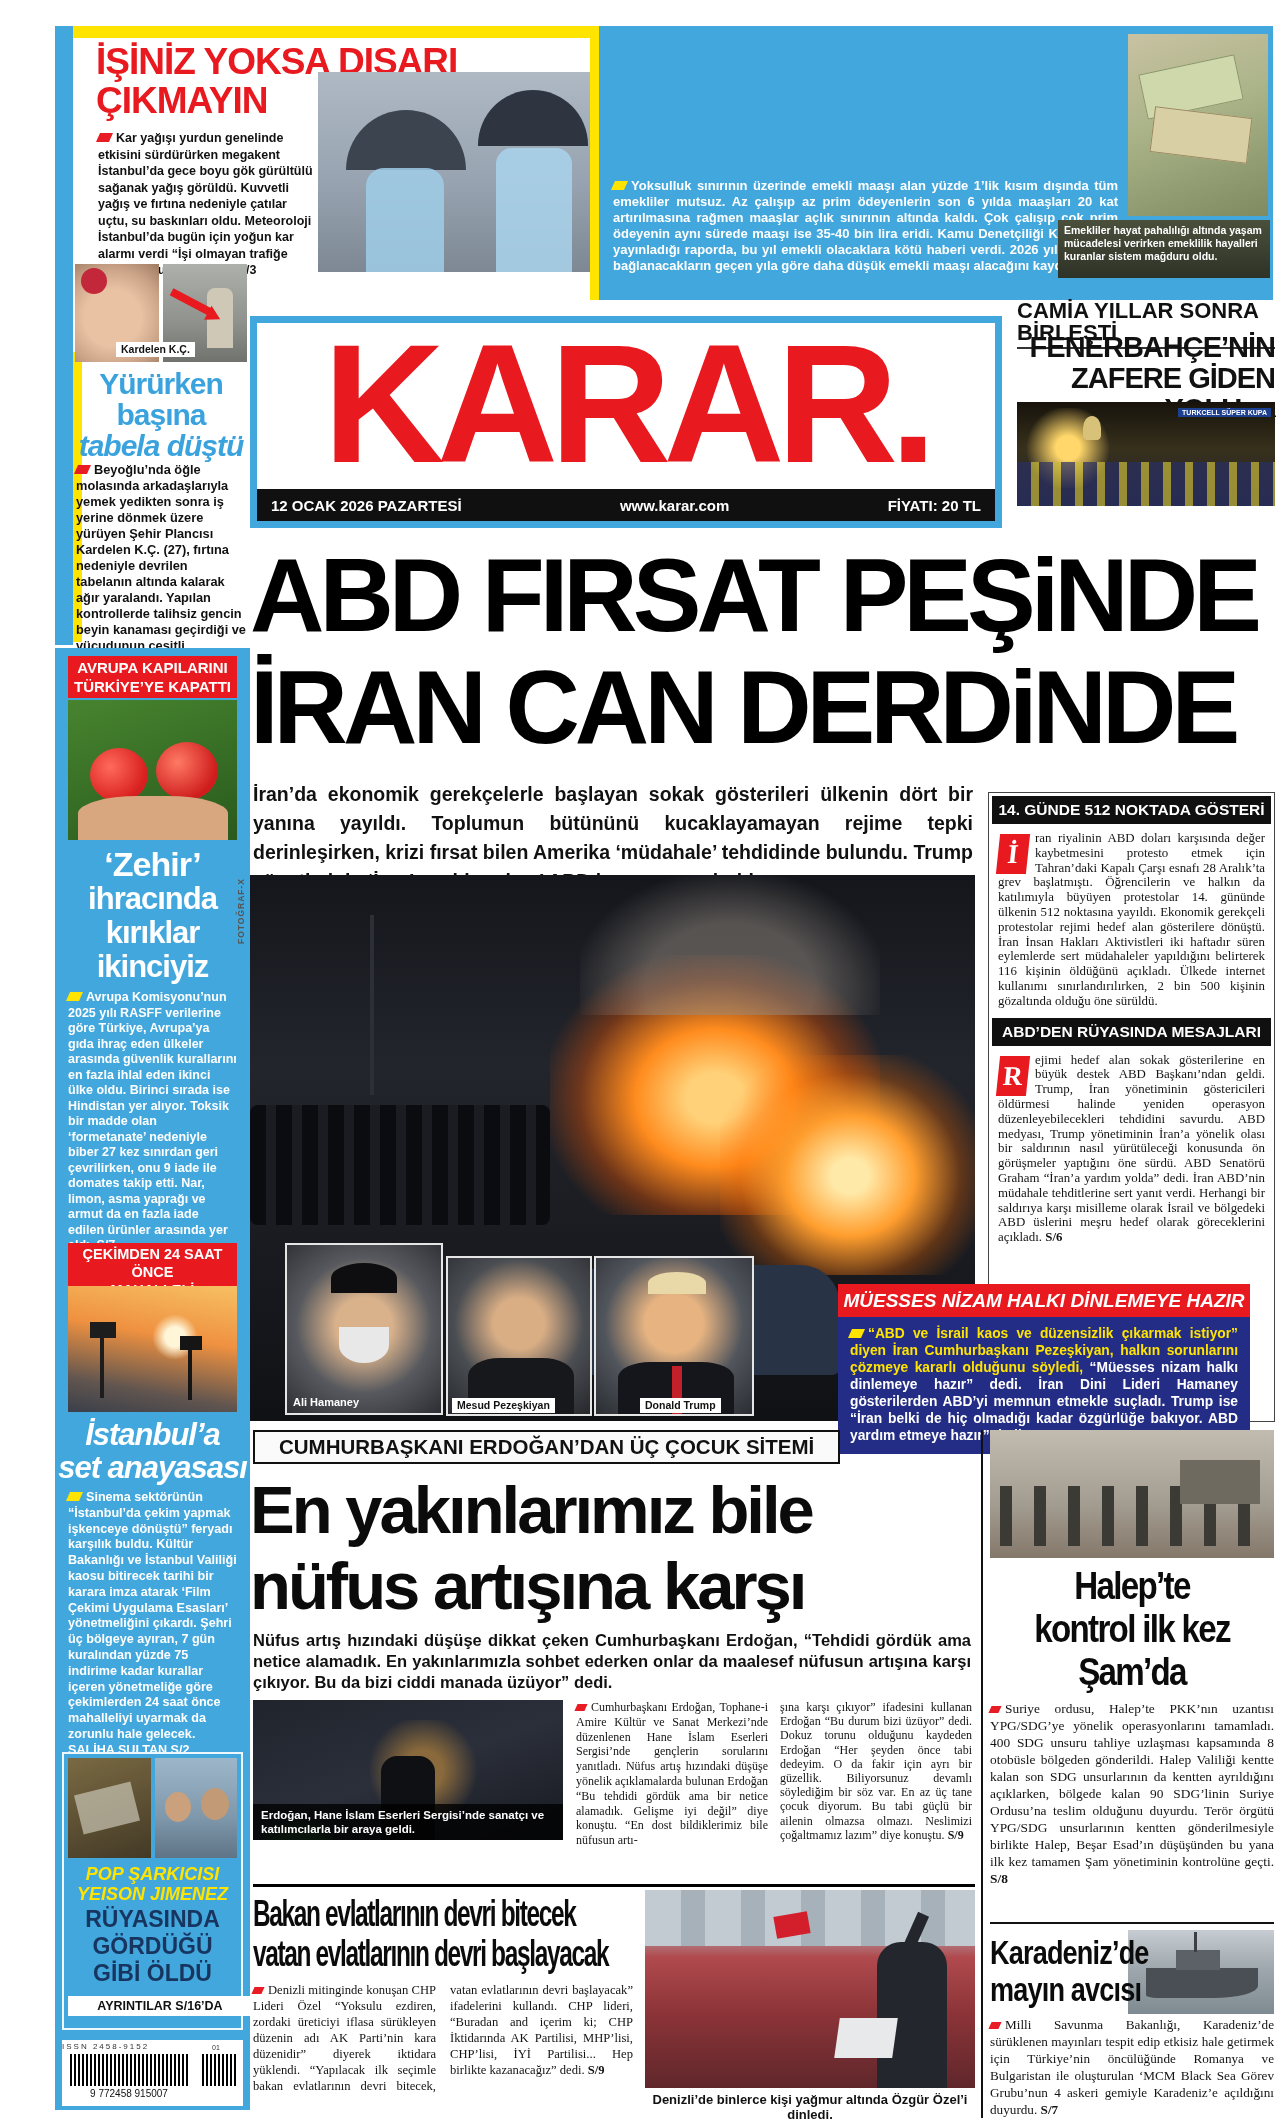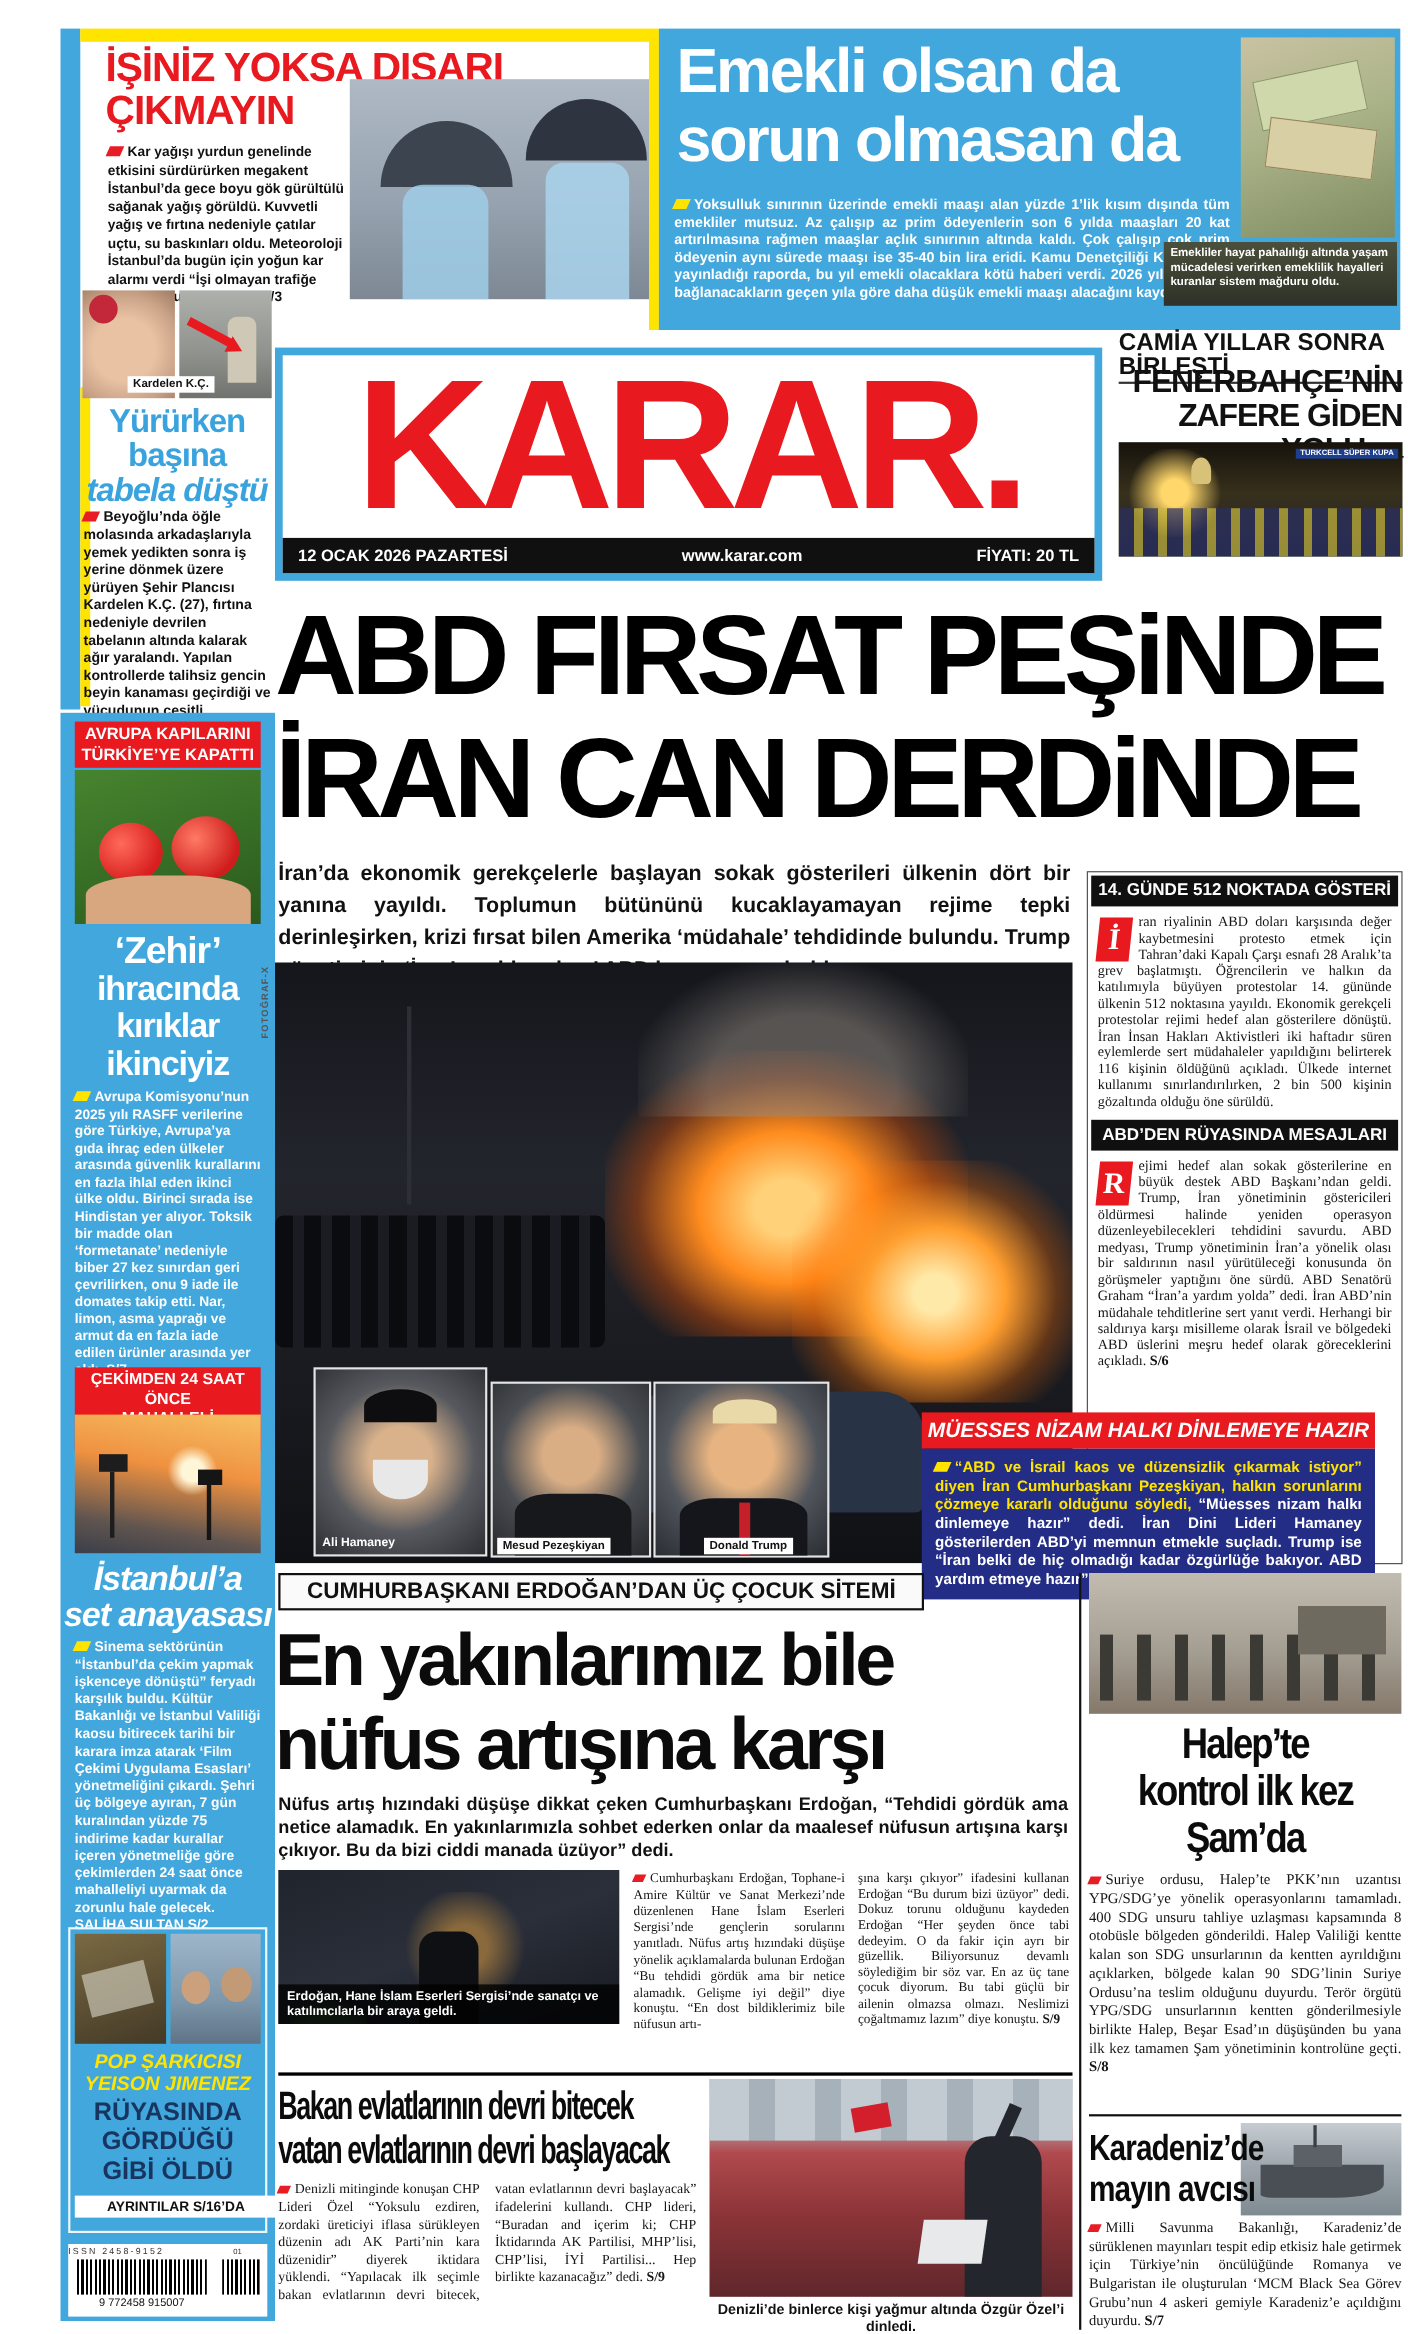--- a/index.html
+++ b/index.html
@@ -38,24 +38,20 @@
     <span class="bu red"></span><span>Kar yağışı yurdun genelinde etkisini sürdürürken megakent İstanbul’da gece boyu gök gürültülü sağanak yağış görüldü. Kuvvetli yağış ve fırtına nedeniyle çatılar uçtu, su baskınları oldu. Meteoroloji İstanbul’da bugün için yoğun kar alarmı verdi “İşi olmayan trafiğe çıkmasın’ uyarısı yaptı.</span> <b>S/3</b>
   </div>
   <div class="photo" style="left:318px;top:72px;width:272px;height:200px;background:linear-gradient(180deg,#aeb9c4 0%,#97a3b0 55%,#7d8894 100%);">
     <div class="abs" style="left:28px;top:38px;width:120px;height:60px;background:#3c4450;border-radius:120px 120px 0 0;"></div>
     <div class="abs" style="left:160px;top:18px;width:110px;height:56px;background:#2e3540;border-radius:110px 110px 0 0;"></div>
     <div class="abs" style="left:48px;top:96px;width:78px;height:104px;background:#9fcde8;border-radius:18px 18px 0 0;opacity:.85;"></div>
     <div class="abs" style="left:178px;top:76px;width:76px;height:124px;background:#a9d4ec;border-radius:16px 16px 0 0;opacity:.85;"></div>
   </div>
 
   <div class="abs" style="left:599px;top:26px;width:674px;height:274px;background:#42a7dd;"></div>
-  <div class="abs hl" style="left:615px;top:34px;width:560px;color:#fff;font-size:57px;line-height:62px;letter-spacing:-2px;">
-    <div>Emekli olsan da</div>
-    <div>sorun olmasan da</div>
-  </div>
   <div class="abs sbody" style="left:613px;top:178px;width:505px;color:#fff;font-size:13px;line-height:16px;text-align:justify;">
     <span class="bu yel"></span><span>Yoksulluk sınırının üzerinde emekli maaşı alan yüzde 1’lik kısım dışında tüm emekliler mutsuz. Az çalışıp az prim ödeyenlerin son 6 yılda maaşları 20 kat artırılmasına rağmen maaşlar açlık sınırının altında kaldı. Çok çalışıp çok prim ödeyenin aynı sürede maaşı ise 35-40 bin lira eridi. Kamu Denetçiliği Kurumu da yayınladığı raporda, bu yıl emekli olacaklara kötü haberi verdi. 2026 yılında aylık bağlanacakların geçen yıla göre daha düşük emekli maaşı alacağını kaydetti.</span> <b>S/5</b>
   </div>
   <div class="photo" style="left:1128px;top:34px;width:140px;height:182px;background:linear-gradient(160deg,#c9c2a2 0%,#aab388 45%,#7f8a60 100%);">
     <div class="abs" style="left:14px;top:30px;width:96px;height:44px;background:#cfd8ab;border:1px solid #8b946b;transform:rotate(-12deg);"></div>
     <div class="abs" style="left:24px;top:78px;width:96px;height:44px;background:#d8cfa4;border:1px solid #97865f;transform:rotate(7deg);"></div>
   </div>
   <div class="abs sbody" style="left:1058px;top:220px;width:212px;height:58px;background:linear-gradient(180deg,#4b503c,#2e3227);color:#fff;font-size:10.5px;line-height:13px;padding:4px 6px;box-sizing:border-box;">
     <span>Emekliler hayat pahalılığı altında yaşam mücadelesi verirken emeklilik hayalleri kuranlar sistem mağduru oldu.</span>
   </div>

